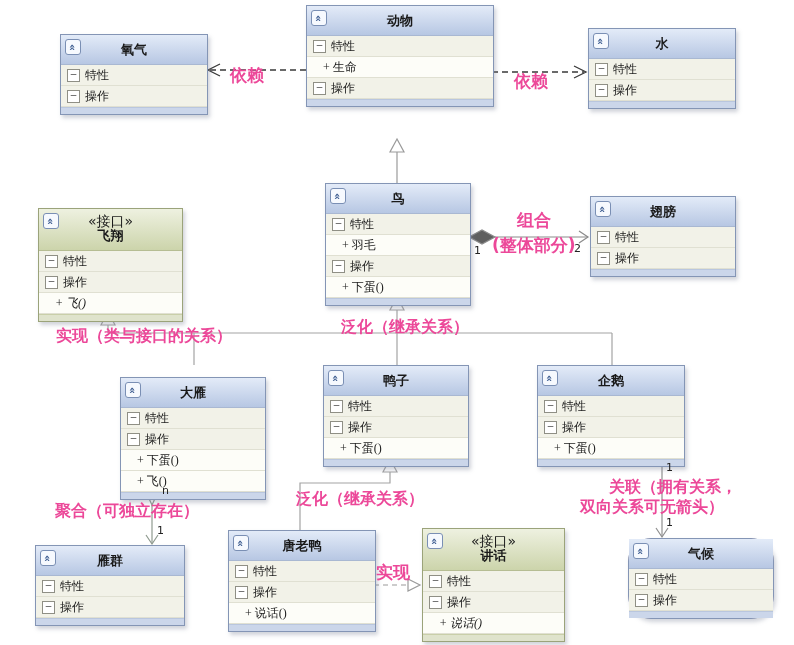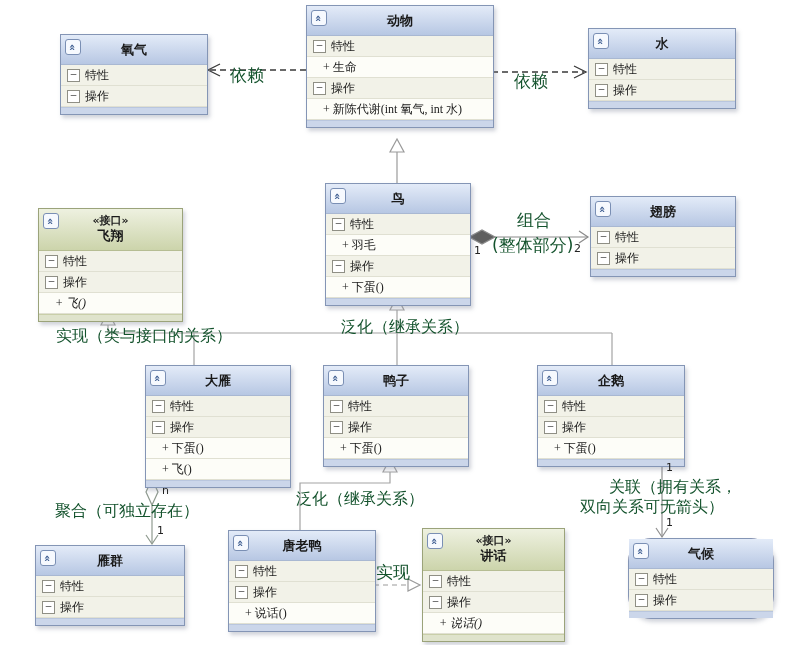--- a/index.html
+++ b/index.html
@@ -3,35 +3,35 @@
 <meta charset="utf-8">
 <style>
   html,body{margin:0;padding:0;background:#ffffff;font-family:"DejaVu Sans","Liberation Sans",sans-serif;}
   #canvas{position:relative;width:794px;height:645px;background:#ffffff;overflow:hidden;}
   #wires{position:absolute;left:0;top:0;z-index:0;}
   .box{position:absolute;z-index:1;border:1px solid #8495b5;background:#fca5a5;
        box-shadow:2px 3px 4px rgba(120,130,150,.35);font-size:12px;color:#1a1a1a;}
   .box-header{position:relative;background:linear-gradient(#e3ebf8,#b7c7e3);
        border-bottom:1px solid #a9b8d2;text-align:center;padding:6px 4px 5px;}
   .box-title{font-weight:bold;font-size:13px;}
-  .stereotype{font-weight:bold;font-size:11px;display:block;line-height:12px;}
+  .stereotype{font-weight:normal;font-size:14px;display:block;line-height:12px;}
   .iface{border-color:#9ba37a;}
   .iface .box-header{background:linear-gradient(#eef1e0,#ccd4ab);border-bottom-color:#b6bd93;}
   .collapse-btn{position:absolute;left:4px;top:4px;width:14px;height:14px;background:#f6f9fe;
        border:1px solid #7a8fb4;border-radius:3px;display:flex;align-items:center;justify-content:center;cursor:pointer;}
   .chev{transform:rotate(90deg);font-size:11px;color:#3f5e92;font-weight:bold;line-height:1;}
   .row{display:flex;align-items:center;gap:5px;padding:2px 5px 2px 6px;background:#f2f2e8;
        border-bottom:1px solid #e0e0d2;line-height:16px;}
   .row.member{background:#fdfdf8;padding-left:16px;font-family:Liberation Serif, serif;}
   .row.member.italic span{font-style:italic;}
   .minus{flex:0 0 auto;width:11px;height:11px;border:1px solid #8f8f85;background:#ffffff;
        font-size:9px;line-height:9px;text-align:center;color:#444;}
   .footer{height:6px;background:#cbd6ea;border-top:1px solid #b9c6de;}
   .iface .footer{background:#dfe3cc;border-top-color:#c9cfa9;}
-  .red-label{position:absolute;z-index:2;color:#14532d;font-weight:normal;font-size:16px;white-space:nowrap;text-align:right;}
+  .red-label{position:absolute;z-index:2;color:#ec4899;font-weight:bold;font-size:16px;white-space:nowrap;text-align:right;}
   .red-label.big{font-size:17px;}
   .mult{position:absolute;z-index:2;font-size:11px;color:#222222;}
 </style>
 </head>
 <body>
 
 <div id="canvas">
 
   <svg id="wires" width="794" height="645">
 
@@ -118,23 +118,20 @@
       <span class="minus">−</span>
       <span>特性</span>
     </div>
     <div class="row member">
         <span>+ 生命</span>
       </div>
     <div class="row">
       <span class="minus">−</span>
       <span>操作</span>
     </div>
-    <div class="row member">
-        <span>+ 新陈代谢(int 氧气, int 水)</span>
-      </div>
     <div class="footer"></div>
   </div>
 
   <div class="box" style="left:588px;top:28px;width:146px;">
     <div class="box-header">
       <span class="collapse-btn">
           <span class="chev">«</span>
         </span>
       <span class="box-title">水</span>
     </div>
@@ -206,21 +203,21 @@
     <div class="row">
       <span class="minus">−</span>
       <span>操作</span>
     </div>
     <div class="row member italic">
         <span>+ 飞()</span>
       </div>
     <div class="footer"></div>
   </div>
 
-  <div class="box" style="left:120px;top:365px;width:144px;margin-left:25px;">
+  <div class="box" style="left:120px;top:377px;width:144px;">
     <div class="box-header">
       <span class="collapse-btn">
           <span class="chev">«</span>
         </span>
       <span class="box-title">大雁</span>
     </div>
     <div class="row">
       <span class="minus">−</span>
       <span>特性</span>
     </div>

